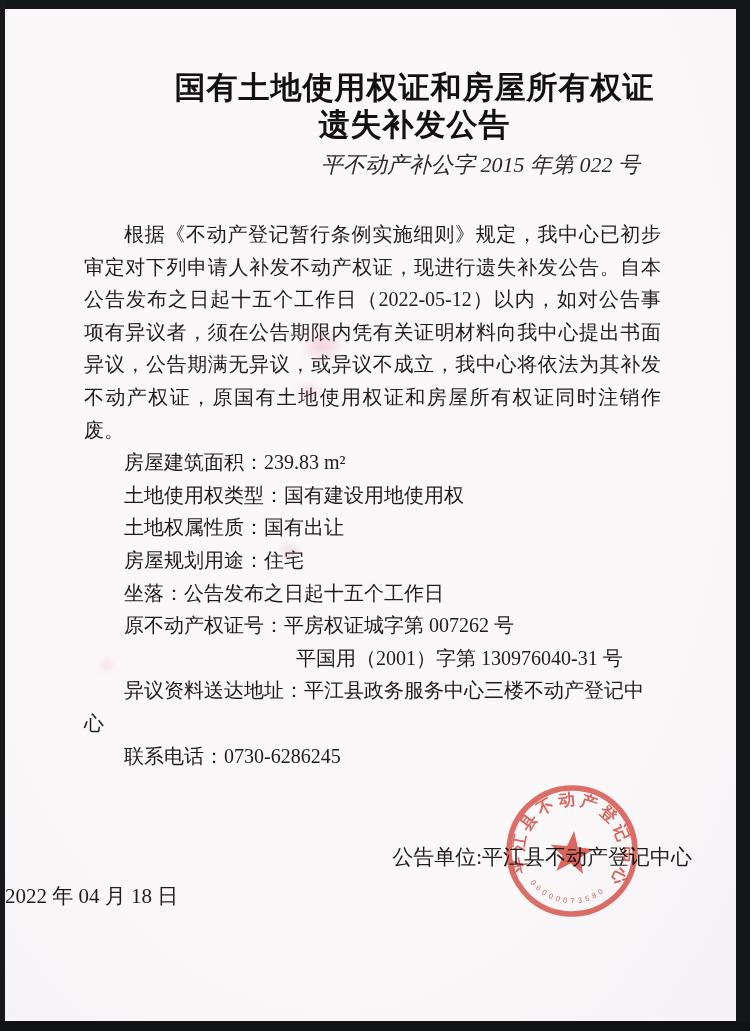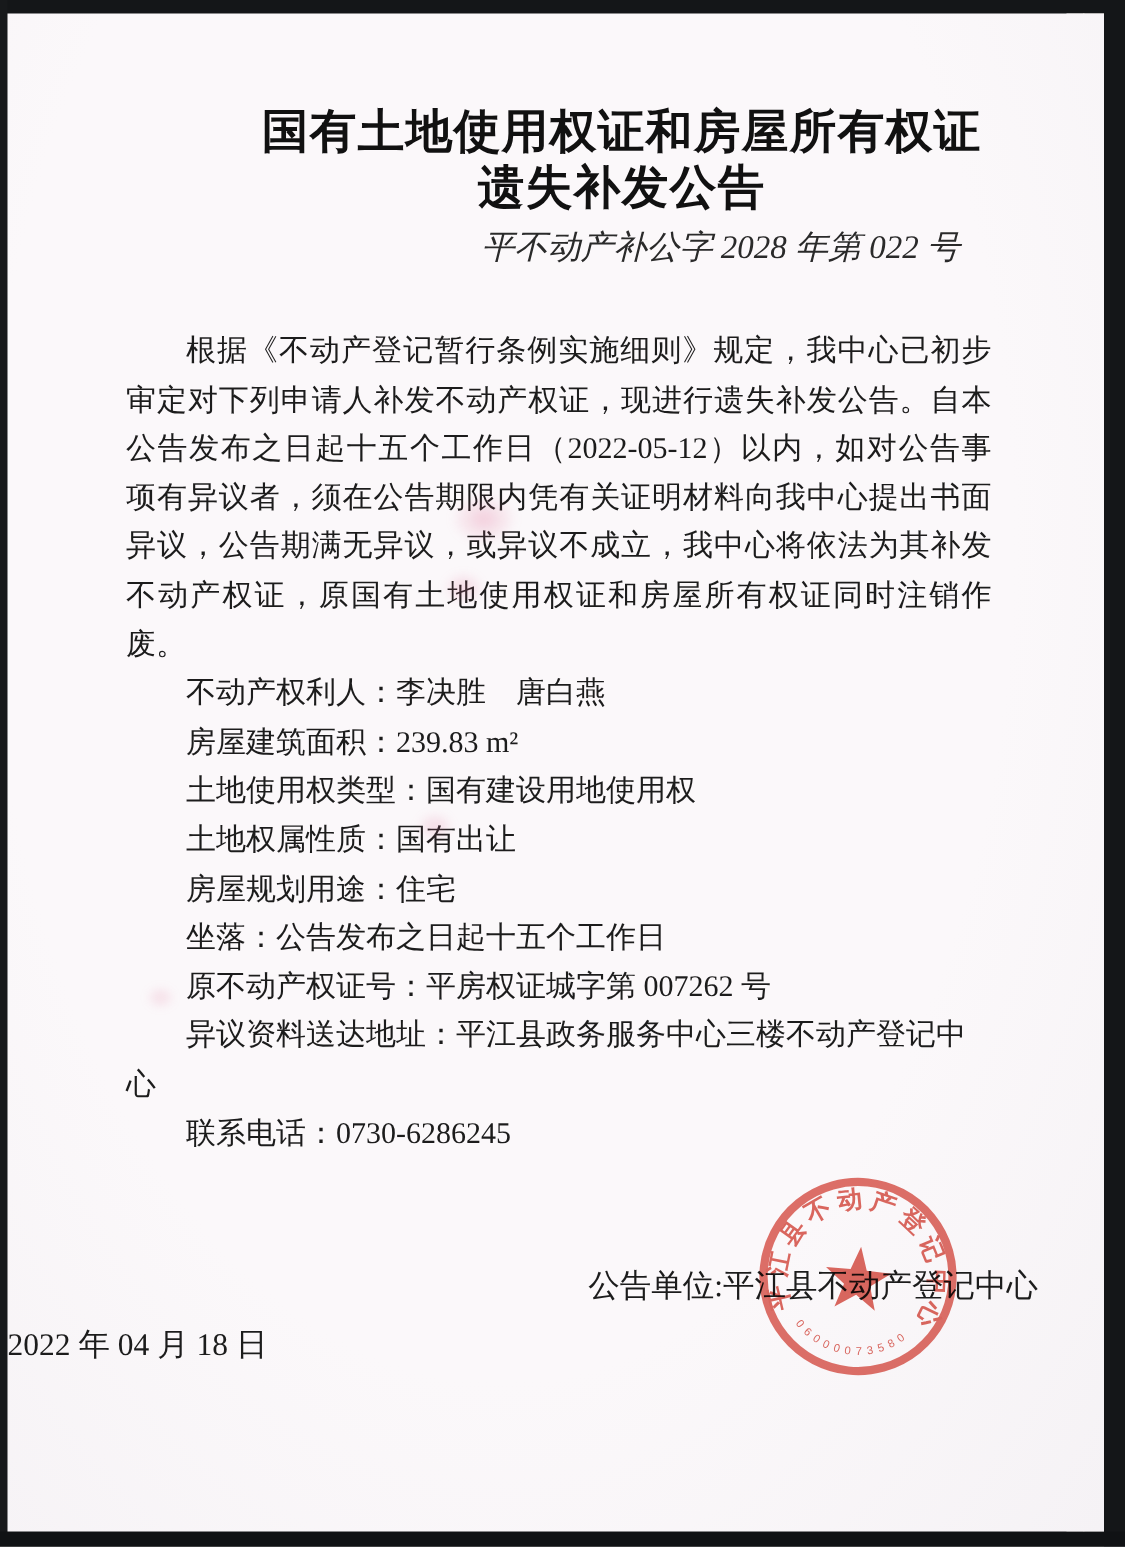--- a/index.html
+++ b/index.html
@@ -84,38 +84,38 @@
 <div class="edge edge-right"></div>
 <div class="edge edge-bottom"></div>
 
 <div class="paper">
 
   <div class="title">
     <div>国有土地使用权证和房屋所有权证</div>
     <div>遗失补发公告</div>
   </div>
 
-  <div class="doc-number">平不动产补公字 2028 年第 022 号</div>
+  <div class="doc-number">平不动产补公字 2015 年第 022 号</div>
 
   <div class="main-column">
     <div class="tline just first-indent">根据《不动产登记暂行条例实施细则》规定，我中心已初步</div>
     <div class="tline just">审定对下列申请人补发不动产权证，现进行遗失补发公告。自本</div>
     <div class="tline just">公告发布之日起十五个工作日（2022-05-12）以内，如对公告事</div>
     <div class="tline just">项有异议者，须在公告期限内凭有关证明材料向我中心提出书面</div>
     <div class="tline just">异议，公告期满无异议，或异议不成立，我中心将依法为其补发</div>
     <div class="tline just">不动产权证，原国有土地使用权证和房屋所有权证同时注销作</div>
     <div class="tline">废。</div>
 
-    <div class="tline d-indent">不动产权利人：李决胜　唐白燕</div>
     <div class="tline d-indent">房屋建筑面积：239.83 m²</div>
     <div class="tline d-indent">土地使用权类型：国有建设用地使用权</div>
     <div class="tline d-indent">土地权属性质：国有出让</div>
     <div class="tline d-indent">房屋规划用途：住宅</div>
     <div class="tline d-indent">坐落：公告发布之日起十五个工作日</div>
     <div class="tline d-indent">原不动产权证号：平房权证城字第 007262 号</div>
+    <div class="tline d-deep">平国用（2001）字第 130976040-31 号</div>
     <div class="tline d-indent">异议资料送达地址：平江县政务服务中心三楼不动产登记中</div>
     <div class="tline d-none">心</div>
     <div class="tline d-indent">联系电话：0730-6286245</div>
   </div>
 
   <div class="footer-issuer">公告单位:平江县不动产登记中心</div>
   <div class="footer-date">2022 年 04 月 18 日</div>
 
   <div class="smudge sm1"></div>
   <div class="smudge sm2"></div>

